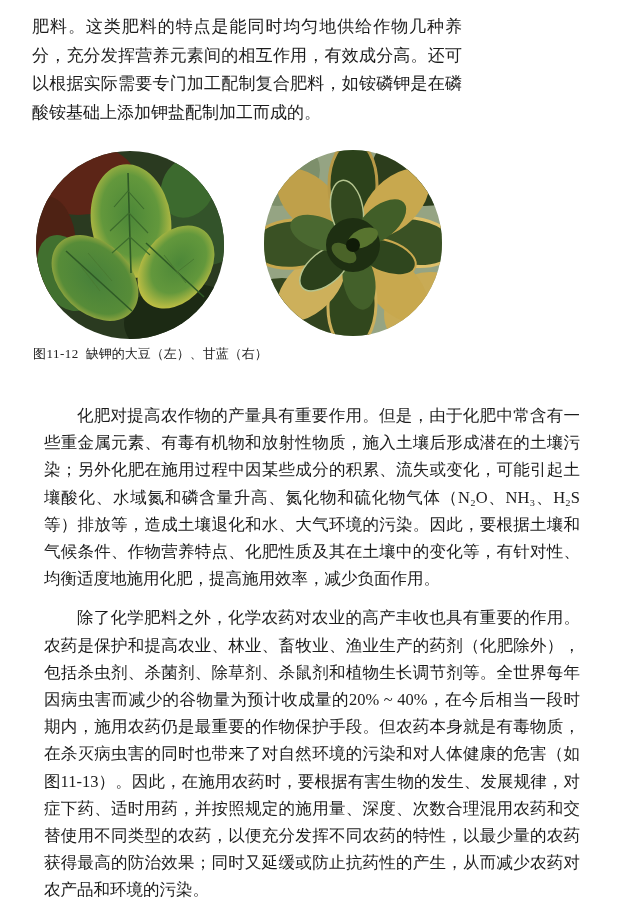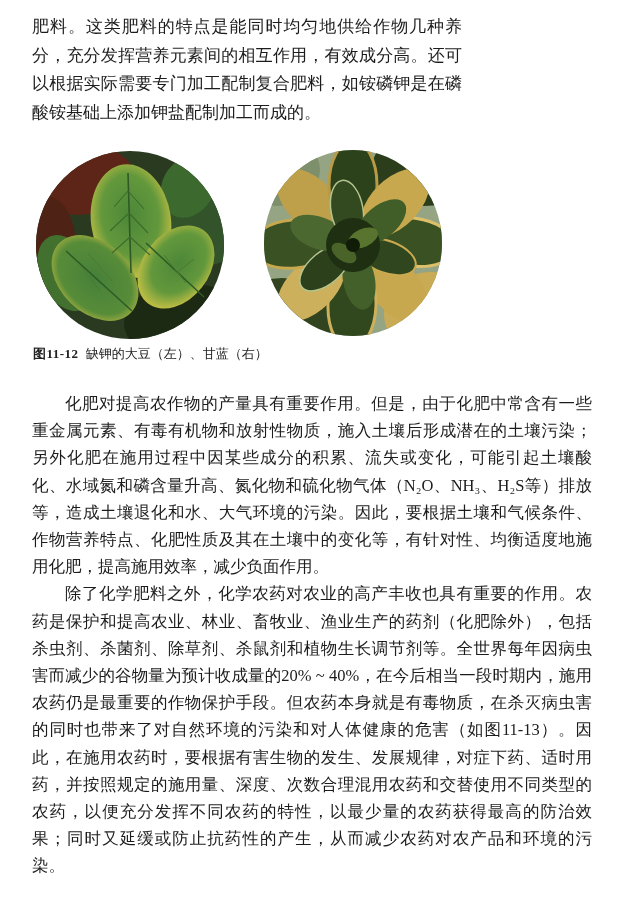--- a/index.html
+++ b/index.html
@@ -20,29 +20,29 @@
 
   .photo { position: absolute; display: block; }
   .photo-left  { left: 36px;  top: 151px; width: 188px; height: 188px; }
   .photo-right { left: 264px; top: 150px; width: 178px; height: 187px; }
   .photo svg { display: block; width: 100%; height: 100%; }
 
   .caption {
     position: absolute; left: 33px; top: 345px;
     font-size: 13px; color: #222;
   }
-  .caption .cap-label { font-weight: bold; letter-spacing: 0.5px; }
+  .caption .cap-label { font-weight: normal; letter-spacing: 0.5px; }
   .caption .cap-text { margin-left: 7px; margin-top: 48px; }
 
   .main-text {
     position: absolute; left: 32px; top: 390px; width: 560px;
     font-size: 16.5px; line-height: 27.2px;
     text-align: justify;
   }
-  .main-text p { margin: 0; text-indent: 2em; }
+  .main-text p { margin: 12px; text-indent: 2em; }
 
   .footer {
     position: absolute; right: 24px; top: 861px;
     display: flex; align-items: baseline;
   }
   .footer .section {
     font-size: 12.5px; color: #737373; letter-spacing: 1px;
   }
   .footer .section .sec-title { margin-left: 10px; }
   .footer .pagenum {

